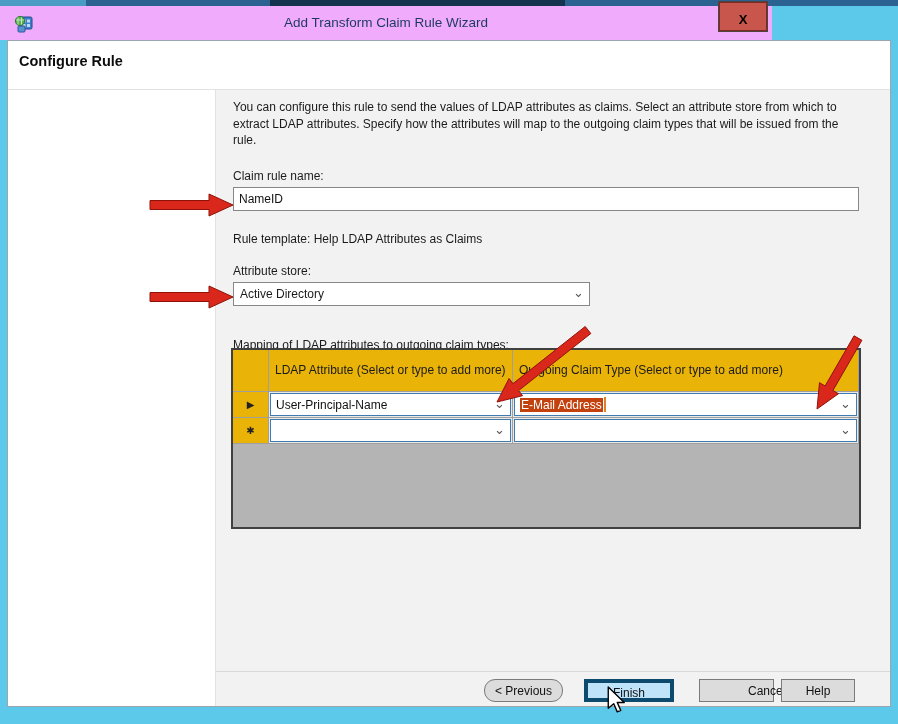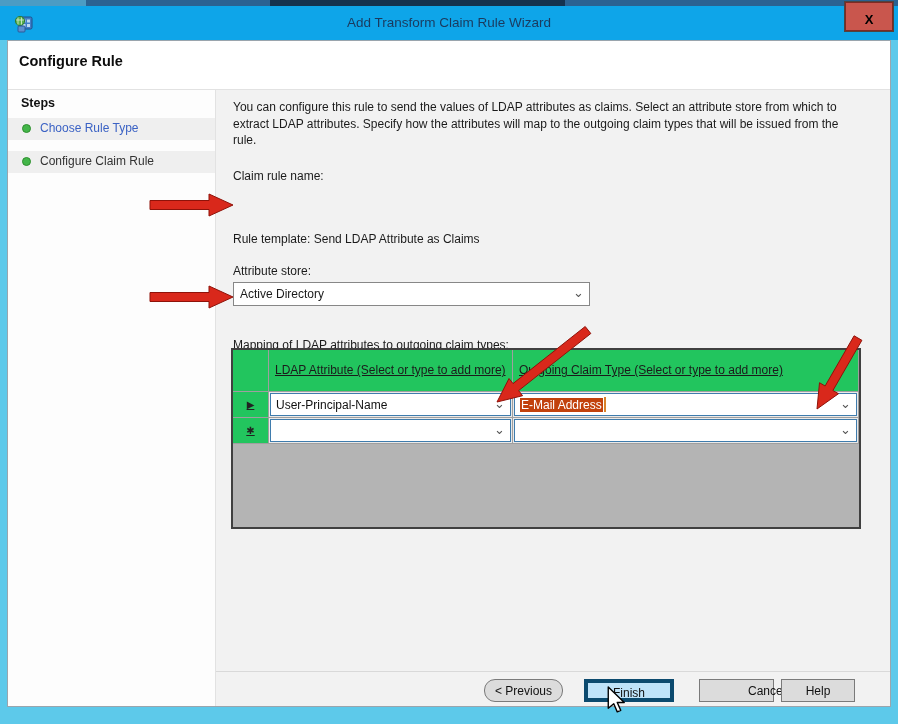--- a/index.html
+++ b/index.html
@@ -9,21 +9,21 @@
   .window {
     position:relative; width:898px; height:724px;
     background:#5dc9ea; overflow:hidden;
     font-size:12px; color:#1a1a1a;
   }
   
   .bg-strip { position:absolute; left:0; top:0; width:898px; height:6px; background:#2b6292; }
   .bg-strip .seg1 { position:absolute; left:0; top:0; width:86px; height:6px; background:#4b9cc4; }
   .bg-strip .seg2 { position:absolute; left:270px; top:0; width:295px; height:6px; background:#15334f; }
 
-  .titlebar { position:absolute; left:0; top:6px; width:898px; height:34px; background:#0ea5e9; }
+  .titlebar { position:absolute; left:0; top:6px; width:772px; height:34px; background:#f0abfc; }
   .win-title {
     position:absolute; left:0; top:9px; width:100%; text-align:center;
     font-size:13.5px; color:#1b3a5e;
   }
   .app-icon { position:absolute; left:13px; top:7px; width:22px; height:22px; }
   .close-btn {
     position:absolute; right:5px; top:-4px; width:48px; height:29px;
     background:#c9564d; border:1px solid #7e2a24; outline:1px solid #50433f;
     color:#000; font-weight:bold; font-size:13px; font-family:"Liberation Sans",sans-serif;
     cursor:pointer; line-height:27px; text-align:center; padding-top:3px;
@@ -74,21 +74,21 @@
     font-size:13px; color:#555; line-height:1;
   }
 
   .map-table {
     position:absolute; left:15px; top:258px; width:630px; height:181px;
     background:#b4b4b4; border:2px solid #404040;
     display:grid; grid-template-columns:36px 244px 1fr;
     grid-template-rows:42px 26px 26px 1fr;
   }
   .th, .gut {
-    background:#22c55e; border-right:1px solid #9f9f9f; border-bottom:1px solid #9f9f9f;text-decoration:underline;
+    background:#eab308; border-right:1px solid #9f9f9f; border-bottom:1px solid #9f9f9f;
   }
   .th { padding:2px 6px; font-size:12px; line-height:1.18; display:flex; align-items:center; color:#1b1b1b; }
   .gut { display:flex; align-items:center; justify-content:center; font-size:10px; color:#222; }
   .cellbox { background:#e9e9e9; border-bottom:1px solid #9f9f9f; border-right:1px solid #9f9f9f; padding:1px; }
   .row-combo {
     position:relative; width:100%; height:100%; background:#fff;
     border:1px solid #3f7cad; display:flex; align-items:center; padding:0 20px 0 5px;
     font-size:12px; color:#111; cursor:default;
   }
   .sel-text { background:#c2410c; color:#fff; padding:0 1px; }
@@ -130,39 +130,29 @@
       <rect x="5" y="13" width="7" height="6" rx="1" fill="#5a8fd0" stroke="#2a5a9a"></rect>
     </svg>
     <span class="win-title">Add Transform Claim Rule Wizard</span>
     <button class="close-btn">X</button>
   </div>
 
   <div class="dialog-body">
     <div class="page-heading">Configure Rule</div>
     <div class="hline"></div>
 
-    <div class="sidebar">
-      <div class="steps-title">Steps</div>
-      <div class="step-item s0">
-        <span class="step-dot"></span>
-        <span class="step-label current-done">Choose Rule Type</span>
-      </div>
-      <div class="step-item s1">
-        <span class="step-dot"></span>
-        <span class="step-label active">Configure Claim Rule</span>
-      </div>
-    </div>
     <div class="vline"></div>
 
     <div class="main">
       <p class="desc">You can configure this rule to send the values of LDAP attributes as claims. Select an attribute store from which to extract LDAP attributes. Specify how the attributes will map to the outgoing claim types that will be issued from the rule.</p>
 
       <div class="lbl lbl-claim">Claim rule name:</div>
-
-      <div class="lbl lbl-template">Rule template: Send LDAP Attribute as Claims</div>
+      <input class="text-input" type="text" value="NameID" style="">
+
+      <div class="lbl lbl-template">Rule template: Help LDAP Attributes as Claims</div>
 
       <div class="lbl lbl-attr">Attribute store:</div>
       <div class="combo combo-store">
         <span>Active Directory</span>
         <span class="chev">⌄</span>
       </div>
 
       <div class="lbl lbl-mapping">Mapping of LDAP attributes to outgoing claim types:</div>
 
       <div class="map-table">

